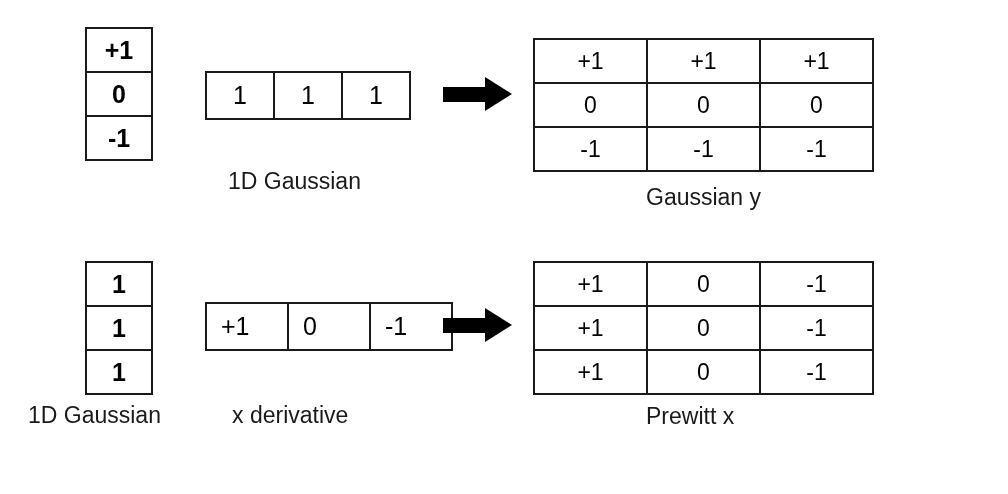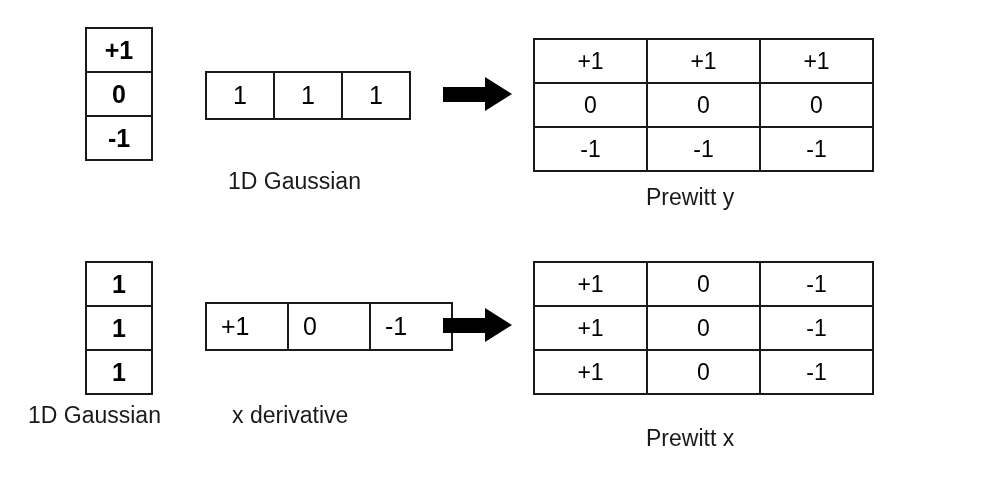--- a/index.html
+++ b/index.html
@@ -156,21 +156,21 @@
       <td>0</td>
     </tr>
     <tr>
       <td>-1</td>
       <td>-1</td>
       <td>-1</td>
     </tr>
   </tbody>
     </table>
 
-  <div class="caption" style="left:646px; top:184px;">Prewitt y</div>
+  <div class="caption" style="left:646px; top:184px;">Gaussian y</div>
 
   <table class="matrix colvec" style="left:85px; top:261px;">
     <tbody>
         <tr>
       <td>1</td>
     </tr>
     <tr>
       <td>1</td>
     </tr>
     <tr>
@@ -211,15 +211,15 @@
       <td>-1</td>
     </tr>
     <tr>
       <td>+1</td>
       <td>0</td>
       <td>-1</td>
     </tr>
   </tbody>
     </table>
 
-  <div class="caption" style="left:646px; top:425px;">Prewitt x</div>
+  <div class="caption" style="left:646px; top:403px;">Prewitt x</div>
 
 </div>
 
 </body></html>

